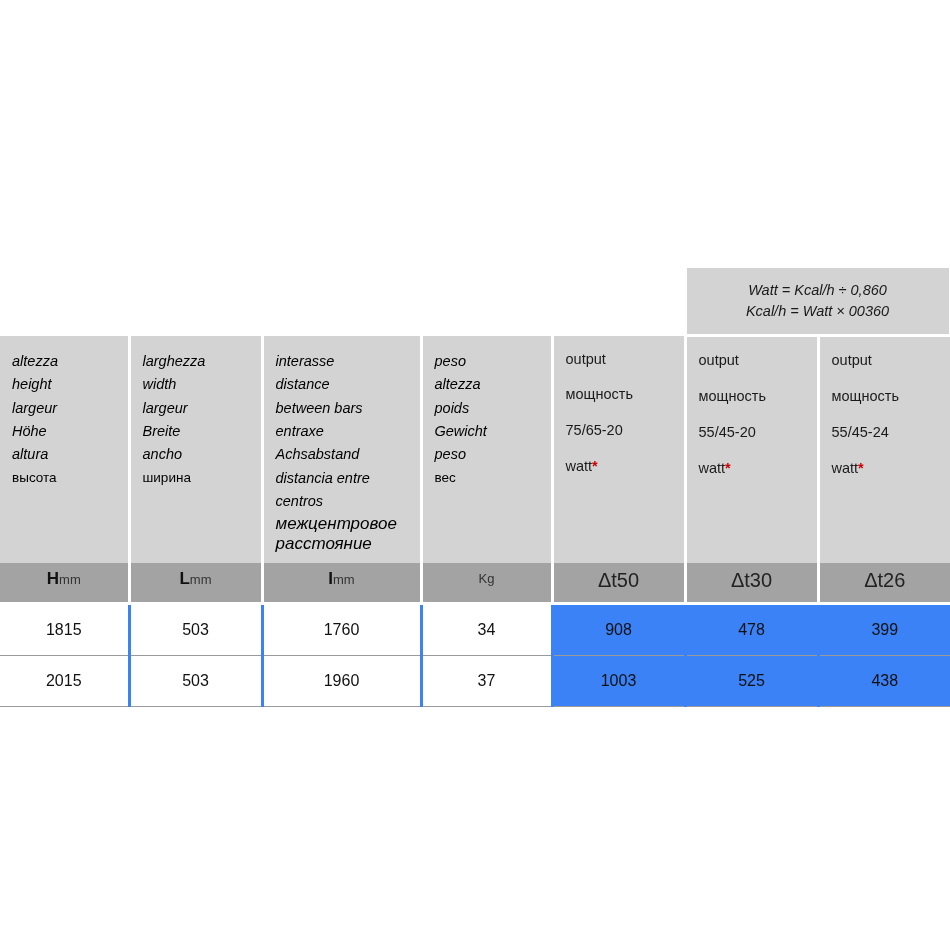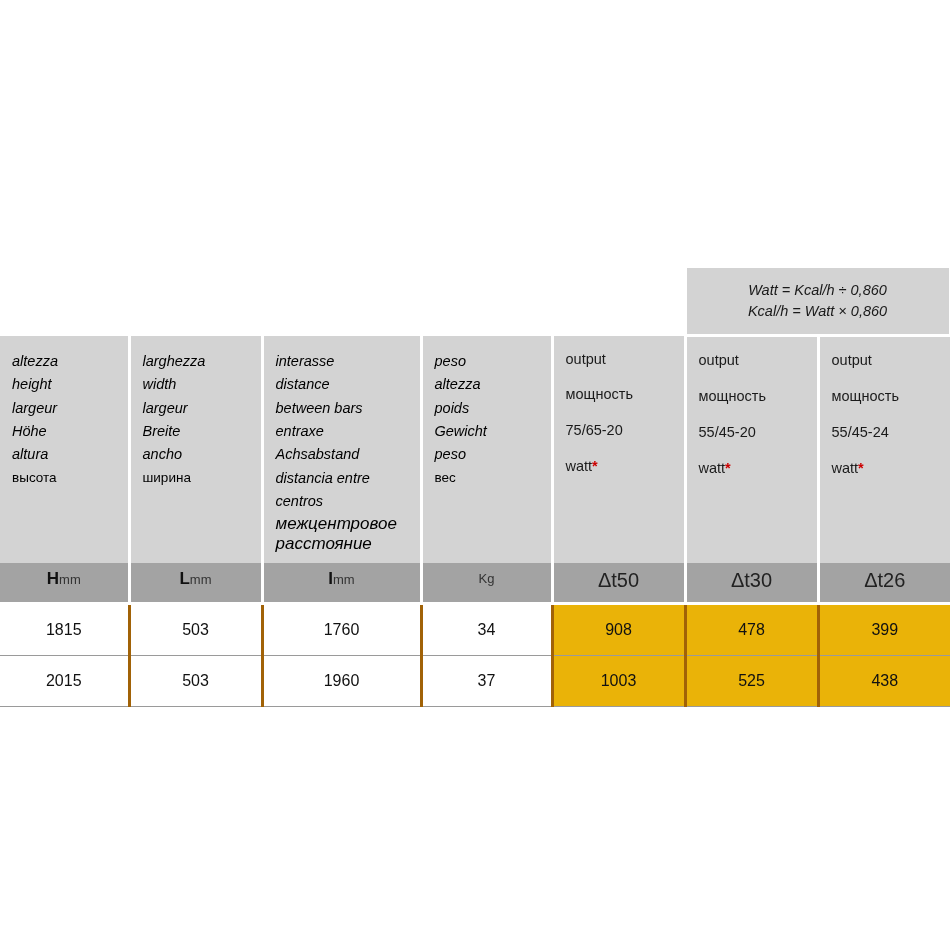--- a/index.html
+++ b/index.html
@@ -106,26 +106,26 @@
   .unit .dt { font-size: 20px; font-style: normal; color: #222; }
 
   
   .data td {
     height: 50px;
     text-align: center;
     font-size: 16px;
     color: #111111;
     border-bottom: 1px solid #9a9a9a;
     border-left: 3px solid #ffffff;
-    border-right: 3px solid #a16207;
+    border-right: 3px solid #3b82f6;
     vertical-align: middle;
   }
   .data td.first { border-left: none; }
   .data td.last { border-right: none; }
-  .data td.hilite { background: #eab308; }
+  .data td.hilite { background: #3b82f6; }
   .data.top td { border-top: 1px solid #9a9a9a; }
 </style>
 </head>
 <body>
 
 <div id="sheet">
 
   <table class="spec-table">
     <colgroup>
       <col style="width:129px">
@@ -135,21 +135,21 @@
       <col style="width:133px">
       <col style="width:133px">
       <col style="width:132px">
     </colgroup>
 
     <tbody>
         <tr>
       <td class="banner-spacer" colspan="5"></td>
       <td class="formula-cell" colspan="2">
         <div>Watt = Kcal/h ÷ 0,860</div>
-        <div>Kcal/h = Watt × 0,860</div>
+        <div>Kcal/h = Watt × 00360</div>
       </td>
     </tr>
 
     <tr>
       <td class="hdr first">
         <div class="line">altezza</div>
         <div class="line">height</div>
         <div class="line">largeur</div>
         <div class="line">Höhe</div>
         <div class="line">altura</div>

